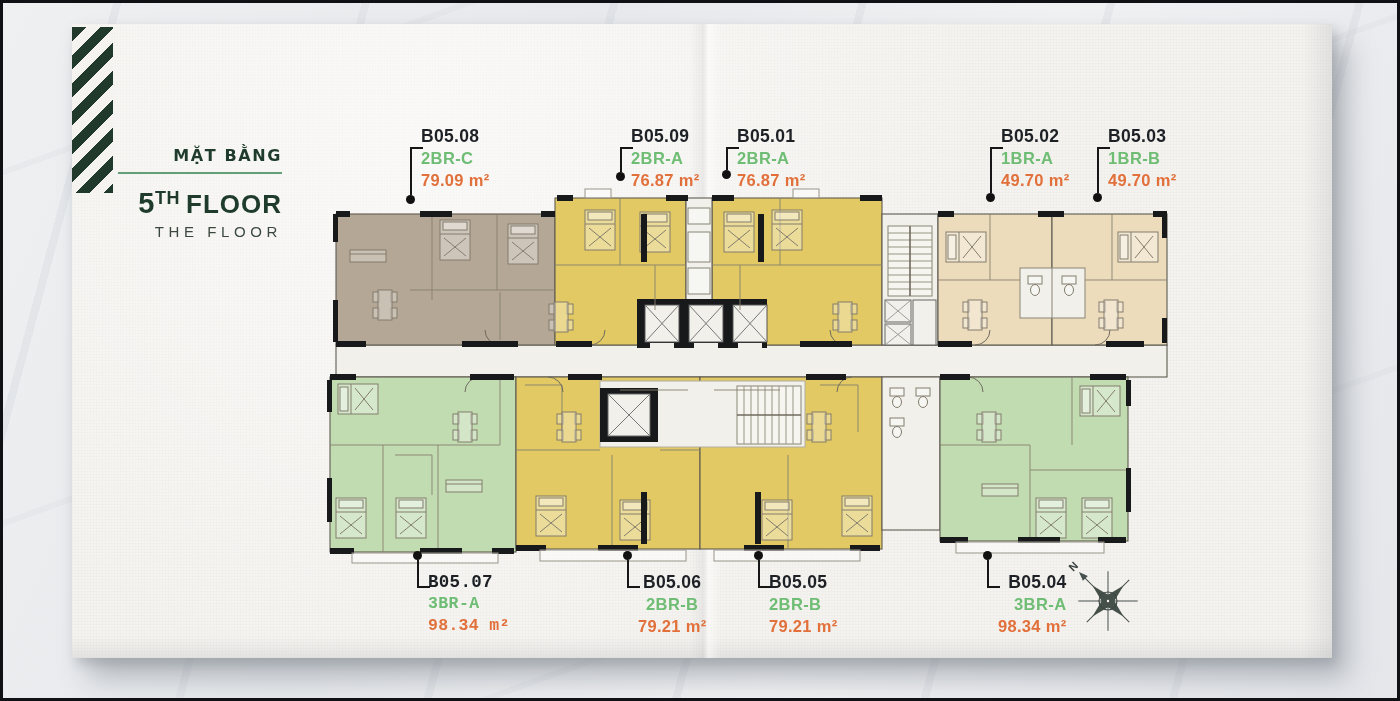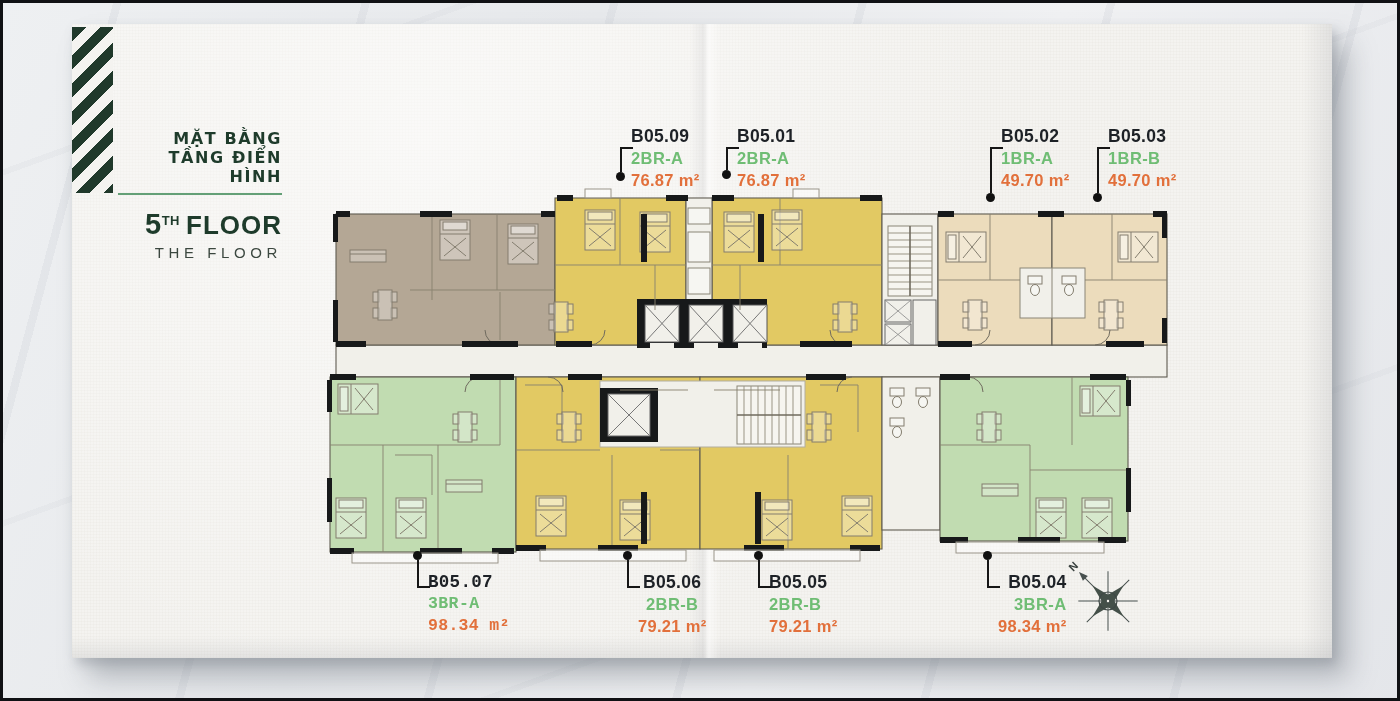--- a/index.html
+++ b/index.html
@@ -26,27 +26,27 @@
     background:linear-gradient(90deg,rgba(255,255,255,0) 0%,rgba(168,170,176,.16) 45%,rgba(255,255,255,.5) 62%,rgba(255,255,255,0) 100%);}
   .paper::after{content:"";position:absolute;right:0;top:0;width:30px;height:100%;
     background:linear-gradient(90deg,rgba(160,162,168,0),rgba(160,162,168,.22));}
   .paper::before{content:"";position:absolute;left:0;bottom:0;width:100%;height:22px;
     background:linear-gradient(0deg,rgba(160,162,168,.20),rgba(160,162,168,0));}
 
   
   .header{position:absolute;left:0;top:0;z-index:10;}
   .stripe-bar{position:absolute;left:72px;top:27px;width:41px;height:166px;
     background:repeating-linear-gradient(135deg,#20392b 0 10px,#f4f3f0 10px 20px);}
-  .title-block{position:absolute;left:118px;top:129px;width:164px;text-align:right;color:#1e3b2b;}
+  .title-block{position:absolute;left:118px;top:146px;width:164px;text-align:right;color:#1e3b2b;}
   .title-line{font-weight:bold;font-size:16px;letter-spacing:1.6px;line-height:19px;
     font-family:"DejaVu Sans","Liberation Sans",sans-serif;}
   .title-underline{margin-top:7px;height:2px;background:#64a077;width:100%;}
   .floor-line{margin-top:13px;font-weight:bold;color:#1e3b2b;white-space:nowrap;}
   .floor-num{font-size:29px;letter-spacing:.5px;}
-  .floor-ord{font-size:13px;vertical-align:9px;letter-spacing:.5px;}
+  .floor-ord{font-size:18px;vertical-align:9px;letter-spacing:.5px;}
   .floor-word{font-size:26px;letter-spacing:1px;margin-left:6px;margin-top:19px;}
   .subtitle{margin-top:3px;font-size:15px;letter-spacing:4.6px;color:#3b473f;font-weight:500;}
 
   
   .plan{position:absolute;inset:0;z-index:4;}
 
   
   .labels{position:absolute;inset:0;z-index:6;}
   .unit-label{position:absolute;padding-left:13px;white-space:nowrap;}
   .unit-label .lid{font-weight:bold;font-size:17.5px;color:#1d2126;line-height:21px;letter-spacing:.3px;}
@@ -66,21 +66,20 @@
 <div class="stage">
 
   <div class="paper">
     <div class="crease"></div>
   </div>
 
   <div class="header">
     <div class="stripe-bar"></div>
     <div class="title-block">
       <div class="title-line">MẶT BẰNG</div>
-      <div class="title-line">TẦNG ĐIỂN HÌNH</div>
       <div class="title-underline"></div>
       <div class="floor-line"><span class="floor-num">5</span><span class="floor-ord">TH</span><span class="floor-word">FLOOR</span></div>
       <div class="subtitle">THE FLOOR</div>
     </div>
   </div>
 
   <svg class="plan" viewBox="0 0 1400 701">
     <defs>
       <g id="bedv" stroke="#837d6e" stroke-width="1" fill="rgba(255,255,255,0.35)">
         <rect x="0" y="0" width="30" height="40"></rect>
@@ -296,20 +295,26 @@
       <polygon points="0,22 4.5,4.5 0,0 -4.5,4.5" fill="#445049"></polygon>
       <polygon points="22,0 4.5,-4.5 0,0 4.5,4.5" fill="#445049"></polygon>
       <polygon points="-22,0 -4.5,-4.5 0,0 -4.5,4.5" fill="#445049"></polygon>
       <circle r="9" fill="none" stroke="#3f4846" stroke-width="1.2"></circle>
       <circle r="1.8" fill="#f1f0ea" stroke="#3f4846" stroke-width="1"></circle>
       <text y="-45" text-anchor="middle" font-size="11" font-weight="bold" fill="#39413f">N</text>
     </g>
   </svg>
 
   <div class="labels">
+    <div class="unit-label top" style="left:408px;top:126px;">
+      <div class="leader" style="height:46px"></div>
+      <div class="lid">B05.08</div>
+      <div class="ltype" style="color:#6fbd74">2BR-C</div>
+      <div class="larea" style="color:#e2703b">79.09 m²</div>
+    </div>
     <div class="unit-label top" style="left:618px;top:126px;">
       <div class="leader" style="height:23px"></div>
       <div class="lid">B05.09</div>
       <div class="ltype" style="color:#6fbd74">2BR-A</div>
       <div class="larea" style="color:#e2703b">76.87 m²</div>
     </div>
     <div class="unit-label top" style="left:724px;top:126px;">
       <div class="leader" style="height:21px"></div>
       <div class="lid">B05.01</div>
       <div class="ltype" style="color:#6fbd74">2BR-A</div>

